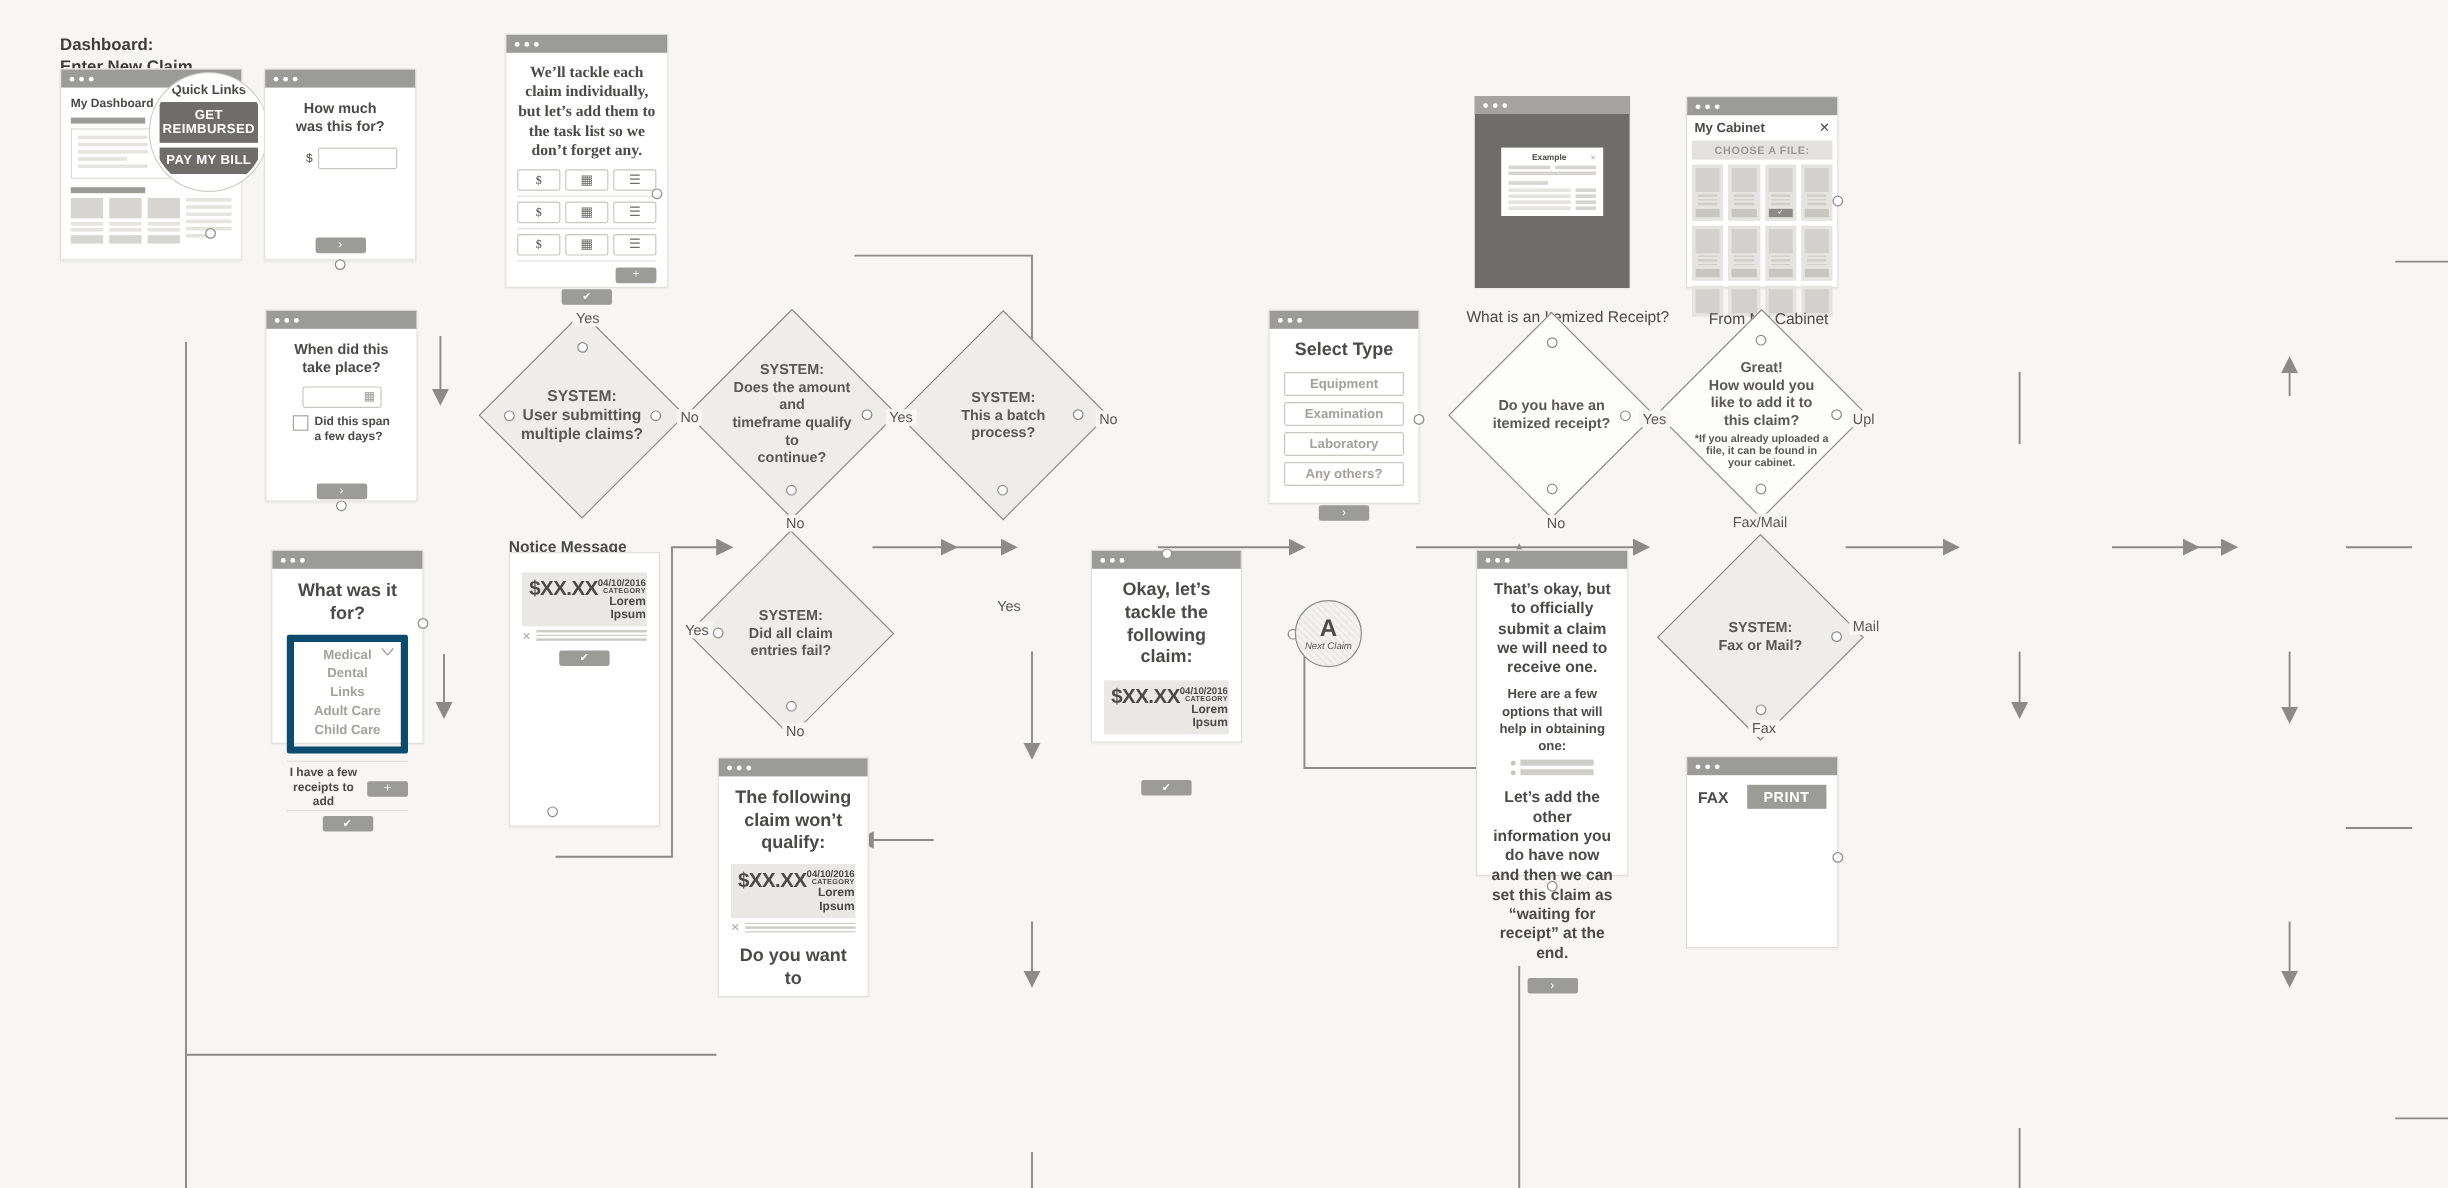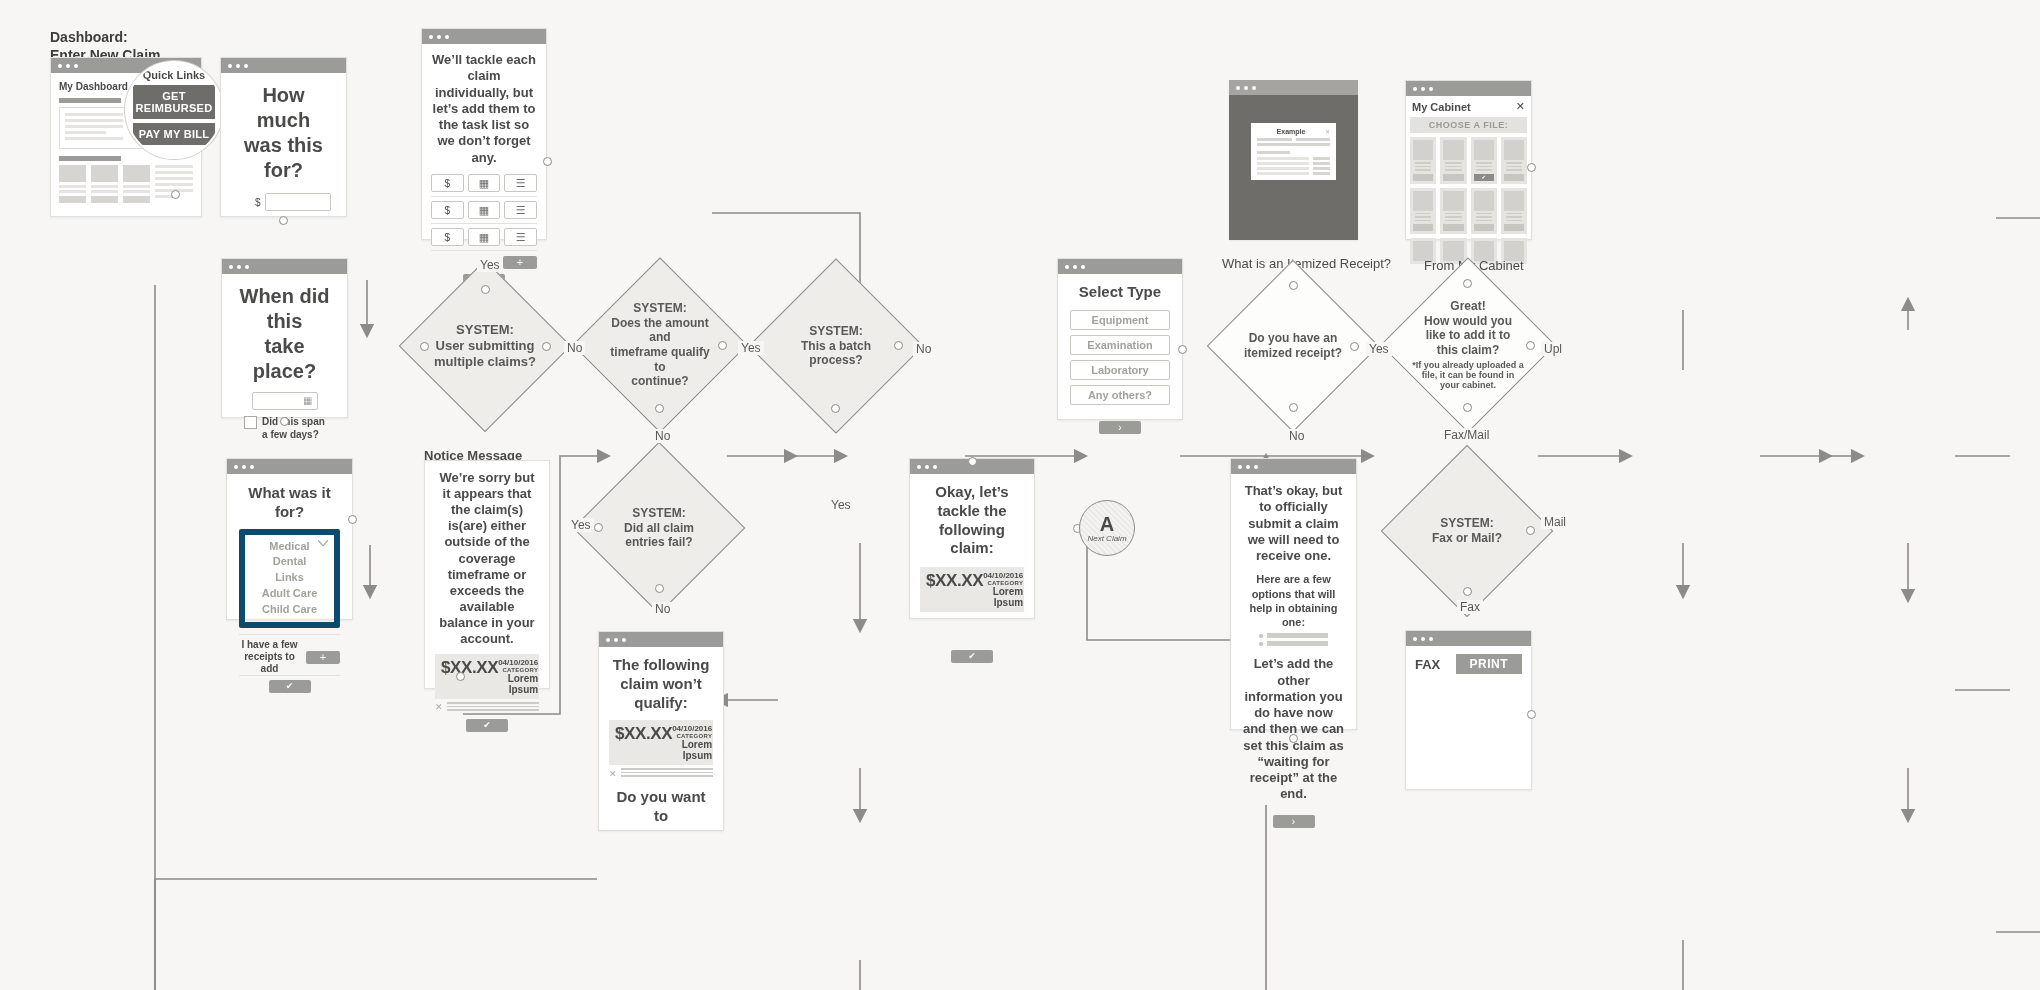--- a/index.html
+++ b/index.html
@@ -11,21 +11,21 @@
   
   .win{position:absolute;background:#fff;border:1px solid #e2e0dc;
        box-shadow:0 1px 2px rgba(0,0,0,.06);box-sizing:border-box;}
   .win .bar{height:15px;background:#9b9b98;position:relative;}
   .win .bar i{position:absolute;top:6px;width:4px;height:4px;border-radius:50%;background:#fff;}
   .win .bar i:nth-child(1){left:7px}
   .win .bar i:nth-child(2){left:15px}
   .win .bar i:nth-child(3){left:23px}
   .win .body{padding:10px 12px;box-sizing:border-box;}
 
-  .q{font-weight:bold;font-size:20px;line-height:1.25;text-align:center;color:#4a4a48;}
+  .q{font-weight:bold;font-size:12px;line-height:1.25;text-align:center;color:#4a4a48;}
   .q.sm{font-size:15px;}
   .q.xs{font-size:13px;}
   .sub{font-size:12px;font-weight:bold;text-align:center;line-height:1.3;margin-top:8px;}
 
   .btn-next{width:42px;height:13px;background:#9b9b98;color:#fff;border-radius:2px;
             font-size:10px;line-height:13px;text-align:center;margin:0 auto;}
   .btn-check{width:42px;height:13px;background:#9b9b98;color:#fff;border-radius:2px;
             font-size:9px;line-height:13px;text-align:center;margin:0 auto;}
   .btn-plus{width:34px;height:13px;background:#9b9b98;color:#fff;border-radius:2px;
             font-size:11px;line-height:12px;text-align:center;}
@@ -270,21 +270,21 @@
 was this for?</div>
       <div style="display:flex;align-items:center;gap:4px;margin-top:10px;padding-left:22px;">
         <span style="font-size:10px;">$</span>
         <div class="fld" style="width:66px;"></div>
       </div>
       <div class="btn-next" style="margin-top:57px;">›</div>
     </div>
   </div>
   <div class="dot" style="left:279px;top:216px;"></div>
 
-  <div class="win" style="left:421px;top:28px;width:126px;height:212px;">
+  <div class="win" style="left:421px;top:28px;width:136px;height:212px;font-family:Liberation Serif, serif;">
     <div class="bar">
         <i></i>
         <i></i>
         <i></i>
       </div>
     <div class="body" style="padding:8px 9px;">
       <div class="q xs" style="font-size:13px;line-height:1.25;">We’ll tackle each claim individually, but let’s add them to the task list so we don’t forget any.</div>
       <div style="margin-top:8px;">
         <div style="display:flex;gap:4px;padding-bottom:4px;border-bottom:1px solid #e4e2de;">
           <div class="fld" style="flex:1;text-align:center;font-size:10px;line-height:18px;">$</div>
@@ -360,21 +360,20 @@
       <div style="border-top:1px solid #e4e2de;padding-top:4px;">
         <div class="btn-check">✔</div>
       </div>
     </div>
   </div>
   <div class="dot" style="left:348px;top:515px;"></div>
 
   <div class="caption" style="left:424px;top:448px;font-weight:bold;">Notice Message</div>
   <div class="win" style="left:424px;top:460px;width:126px;height:229px;">
     <div class="body" style="padding:9px 10px;">
-      <div class="q xs" style="font-size:13px;line-height:1.24;">We’re sorry but it appears that the claim(s) is(are) either outside of the coverage timeframe or exceeds the available balance in your account.</div>
       <div class="chip" style="margin-top:7px;">
         <div class="amt">$XX.XX</div>
         <div class="rt">
           <div class="date">04/10/2016</div>
           <div class="catlbl">CATEGORY</div>
           <div class="cat">Lorem Ipsum</div>
         </div>
       </div>
       <div class="chiplines">
         <span class="x">✕</span>

